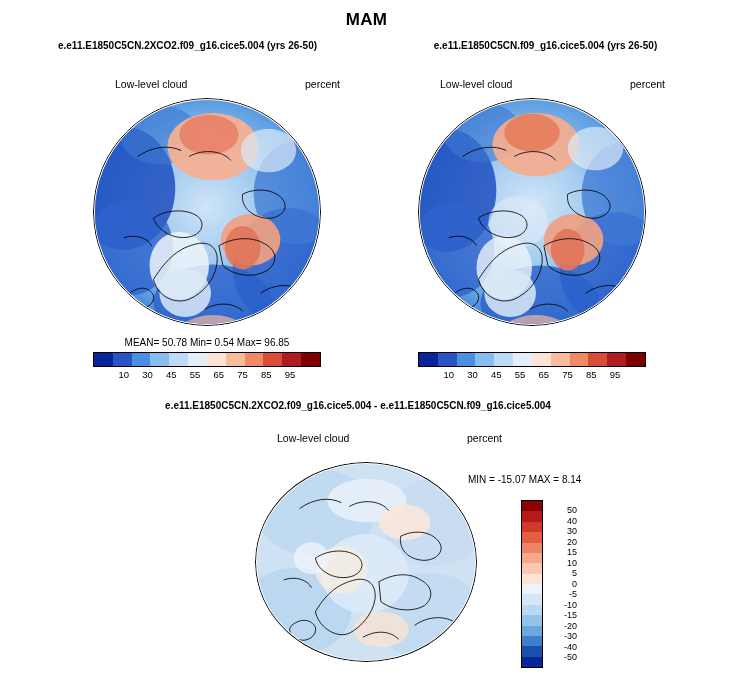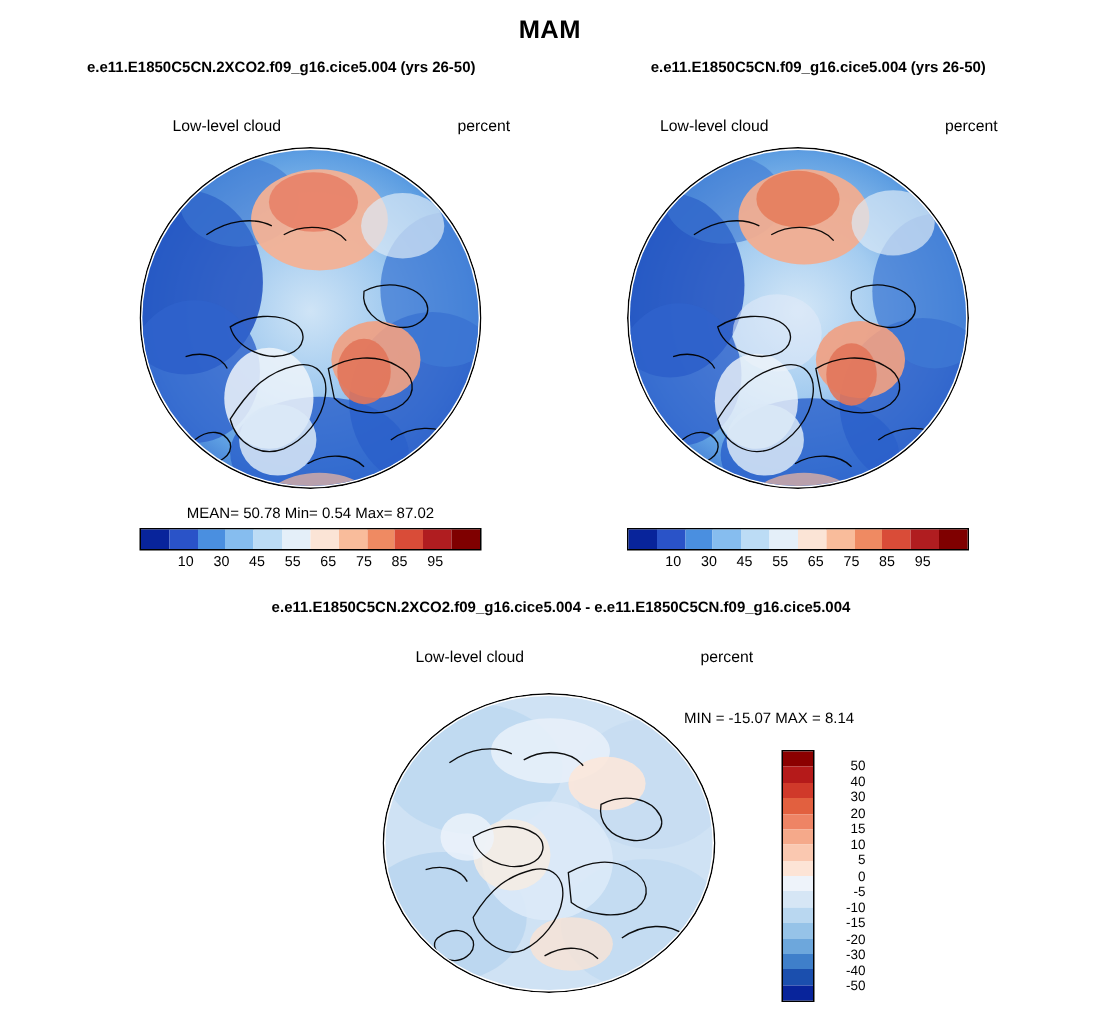--- a/index.html
+++ b/index.html
@@ -32,21 +32,21 @@
   }
   .panel-title {
     position: absolute;
     font-size: 10px;
     font-weight: bold;
     text-align: center;
     white-space: nowrap;
   }
   #panel-title-left  { top: 40px; left: 10px;  width: 355px; }
   #panel-title-right { top: 40px; left: 368px; width: 355px; }
-  #panel-title-diff  { top: 400px; left: 16px;    width: 716px; }
+  #panel-title-diff  { top: 400px; left: 0;    width: 716px; }
 
   .sublabel {
     position: absolute;
     font-size: 10.5px;
     white-space: nowrap;
     padding-left: 24px;
   }
   .map-wrap {
     position: absolute;
     border-radius: 50%;
@@ -165,21 +165,21 @@
           <path d="M96 58 C110 50, 130 52, 138 62"></path>
           <path d="M44 58 C58 48, 76 46, 88 52"></path>
           <path d="M30 140 C42 136, 54 140, 58 148"></path>
           <path d="M168 196 C182 186, 200 186, 210 194"></path>
           <path d="M112 212 C126 204, 142 206, 150 214"></path>
         </g>
       </g>
     </svg>
   </div>
 
-  <div class="stats" style="top:337px; left:93px; width:228px;">MEAN=  50.78  Min=   0.54  Max=  87.02</div>
+  <div class="stats" style="top:337px; left:93px; width:228px;">MEAN=  50.78  Min=   0.54  Max=  96.85</div>
 
   <div class="cbar-h" style="top:352px; left:93px; width:228px;">
     <div class="cell" style="background:#08249b"></div>
     <div class="cell" style="background:#2a53c8"></div>
     <div class="cell" style="background:#4a8fe0"></div>
     <div class="cell" style="background:#86bdef"></div>
     <div class="cell" style="background:#bcdcf5"></div>
     <div class="cell" style="background:#e4eff9"></div>
     <div class="cell" style="background:#fbe4d6"></div>
     <div class="cell" style="background:#f9bc9b"></div>
@@ -307,21 +307,21 @@
           <path d="M94 44 C108 36, 126 38, 134 48"></path>
           <path d="M44 46 C58 36, 74 34, 86 40"></path>
           <path d="M28 118 C40 114, 52 118, 56 126"></path>
           <path d="M160 164 C174 154, 192 154, 202 162"></path>
           <path d="M108 176 C122 168, 136 170, 144 178"></path>
         </g>
       </g>
     </svg>
   </div>
 
-  <div class="stats" style="top:474px; left:456px; width:180px; text-align:left;">MIN = -15.07 MAX =   8.14</div>
+  <div class="stats" style="top:474px; left:468px; width:180px; text-align:left;">MIN = -15.07 MAX =   8.14</div>
 
   <div class="cbar-v" style="top:500px; left:521px; height:168px;">
     <div class="cell" style="background:#8b0000"></div>
     <div class="cell" style="background:#b51a1a"></div>
     <div class="cell" style="background:#d0392a"></div>
     <div class="cell" style="background:#e2603f"></div>
     <div class="cell" style="background:#ee8465"></div>
     <div class="cell" style="background:#f5a98a"></div>
     <div class="cell" style="background:#fac8b0"></div>
     <div class="cell" style="background:#fde4d6"></div>

